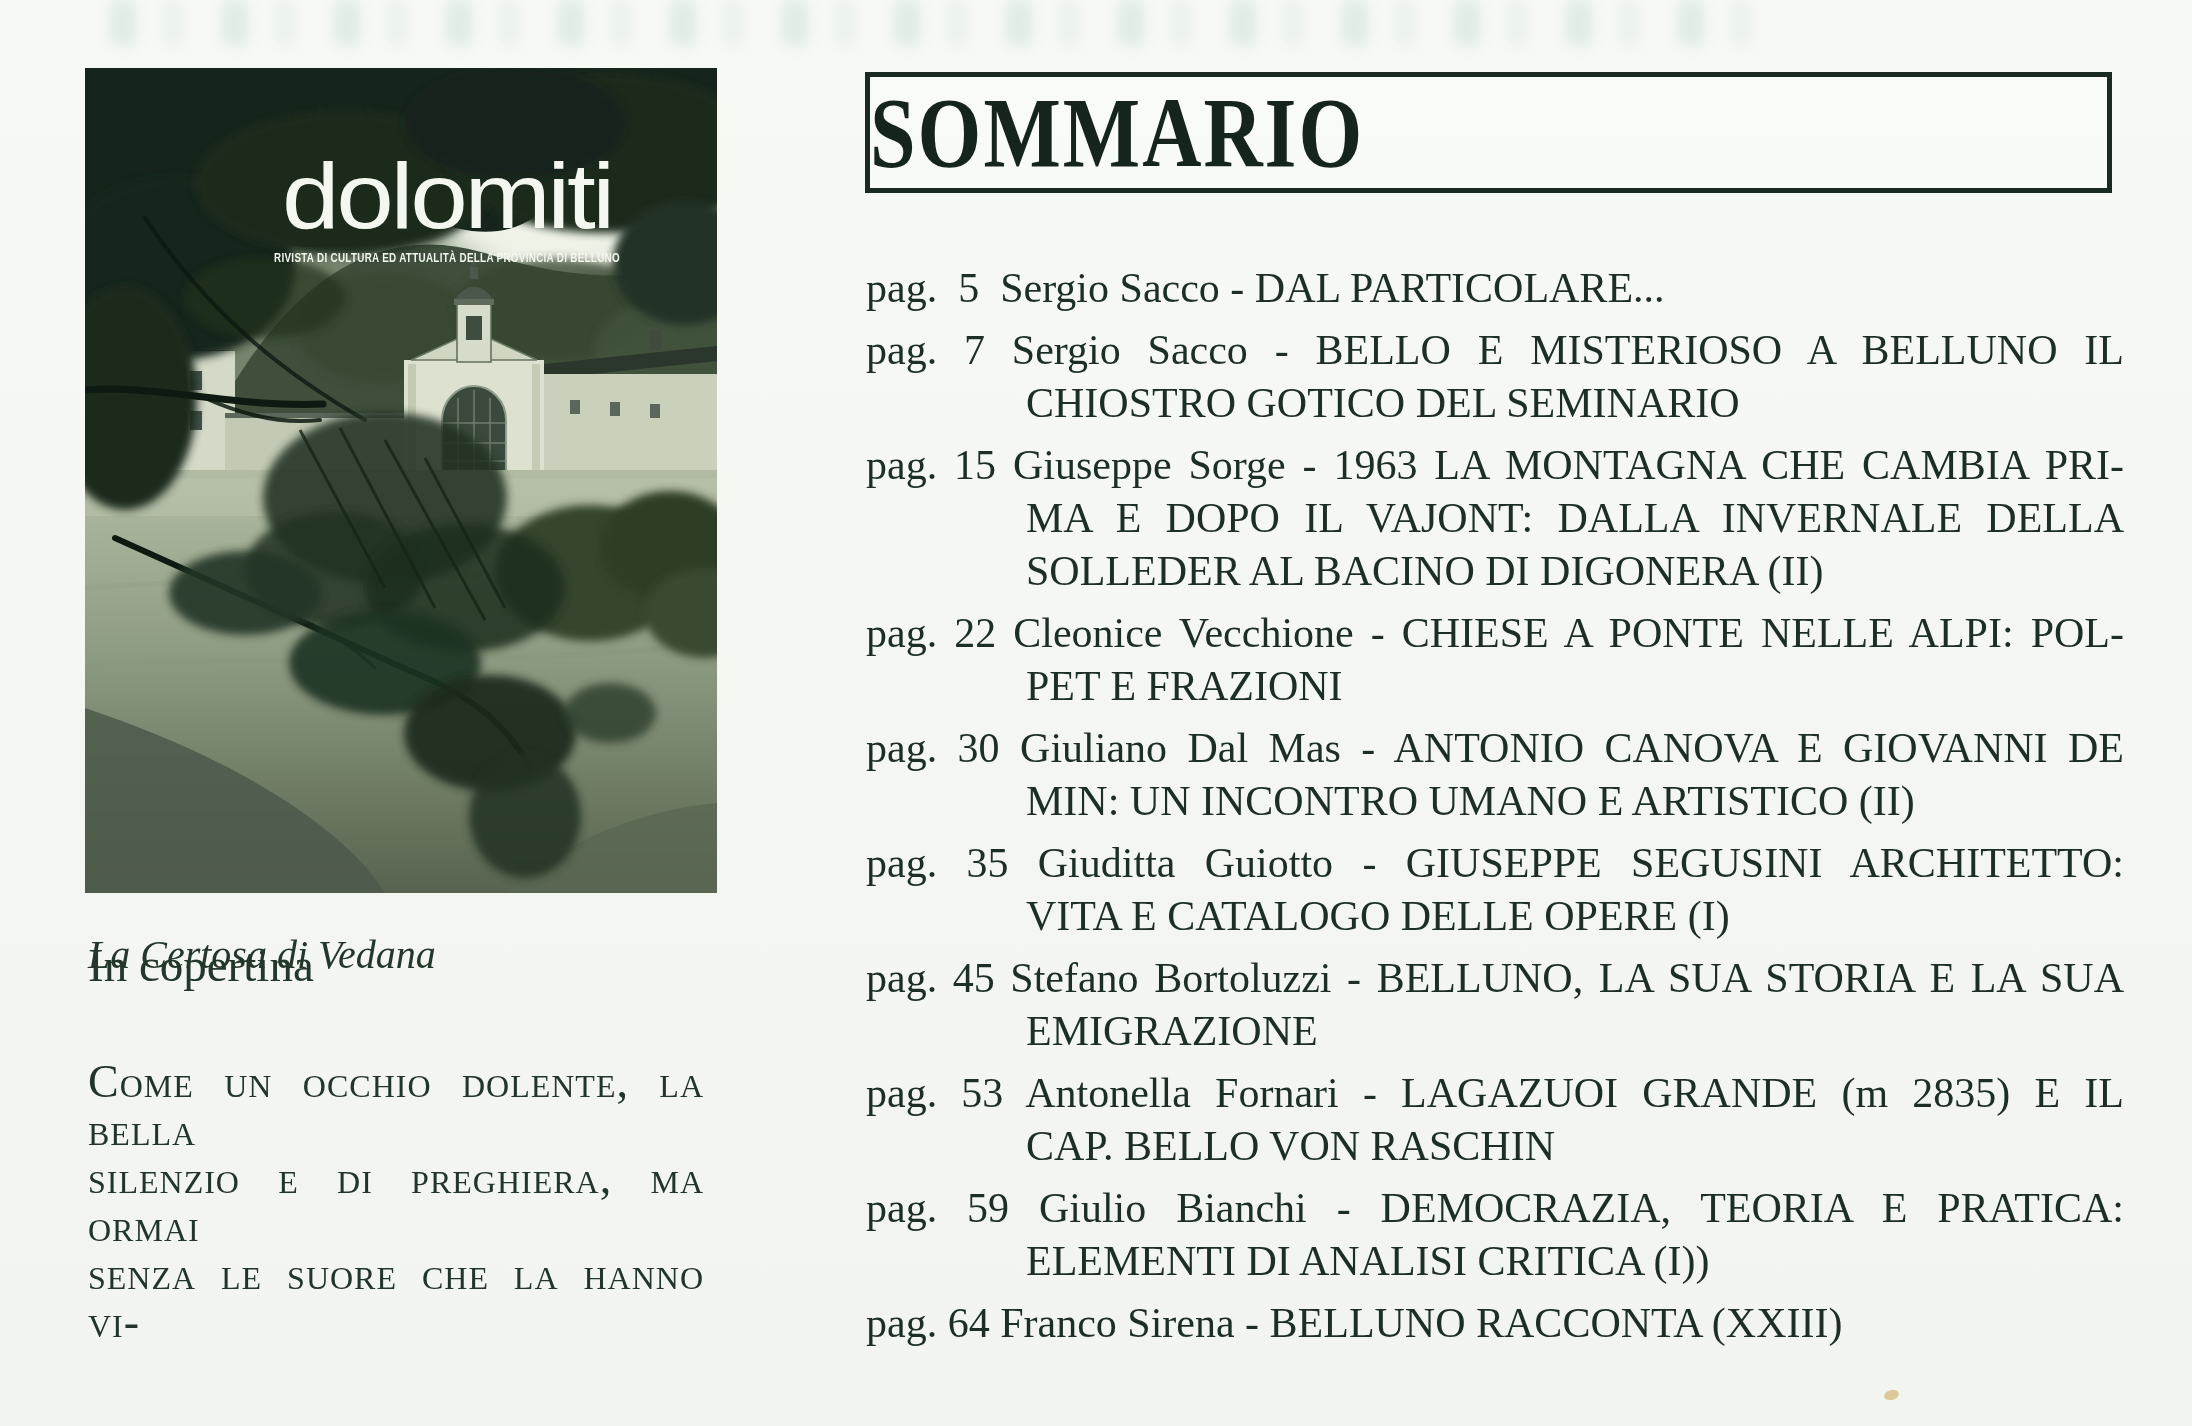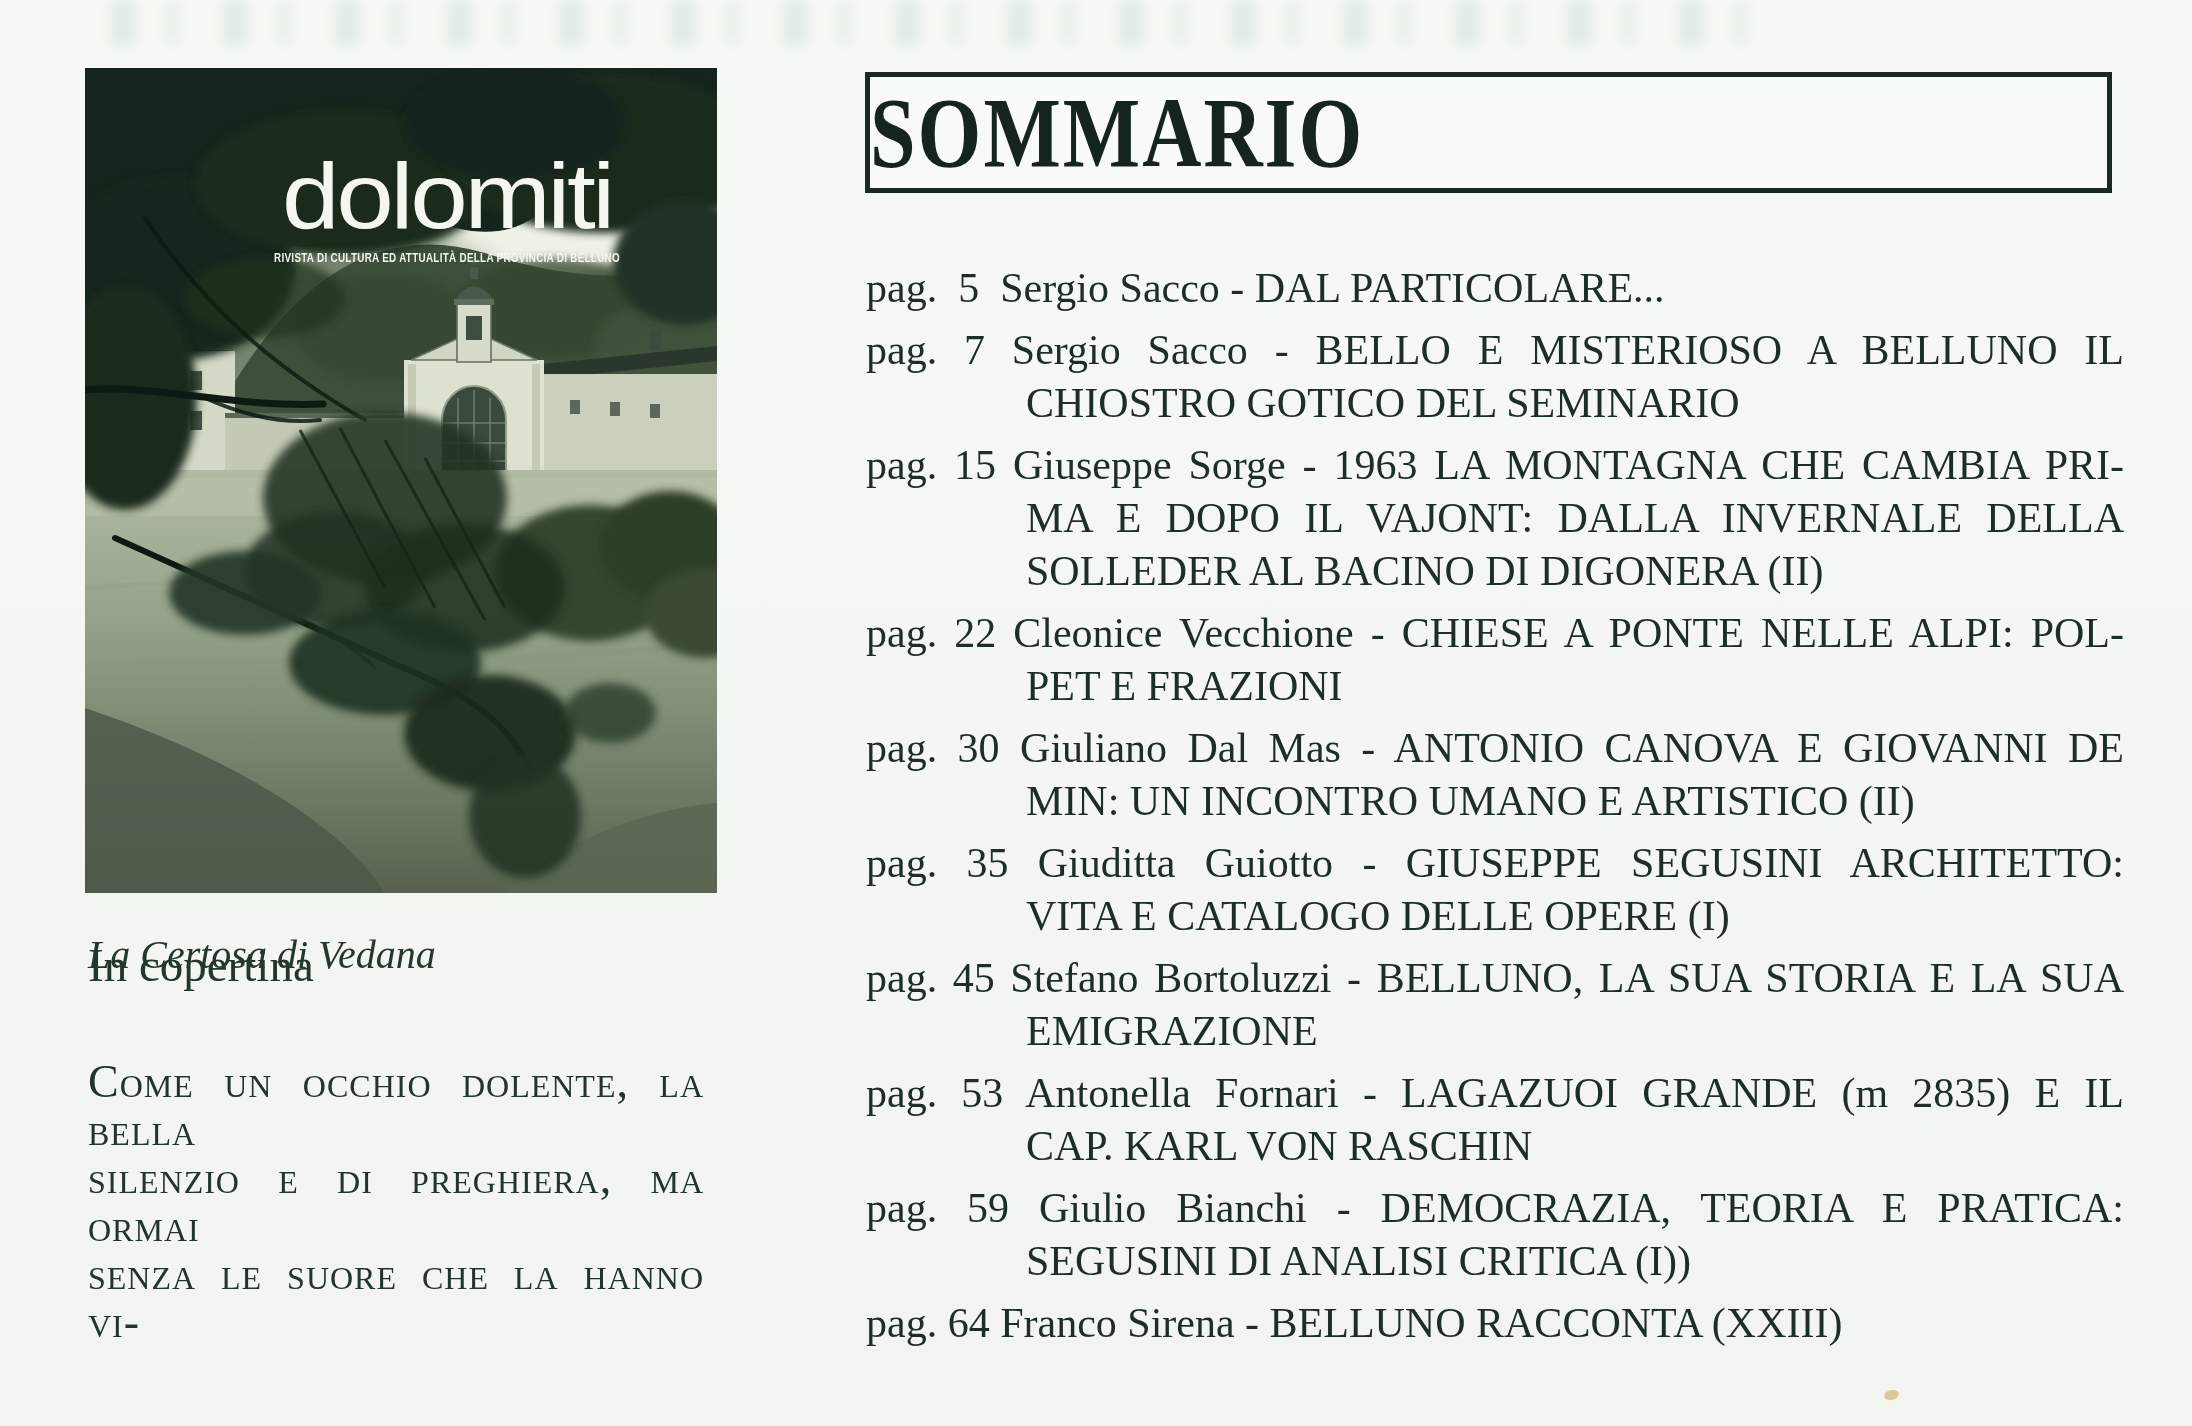--- a/index.html
+++ b/index.html
@@ -271,24 +271,24 @@
       <div class="entry">
         <div class="line just">pag. 35 Giuditta Guiotto - GIUSEPPE SEGUSINI ARCHITETTO:</div>
         <div class="line cont">VITA E CATALOGO DELLE OPERE (I)</div>
       </div>
       <div class="entry">
         <div class="line just">pag. 45 Stefano Bortoluzzi - BELLUNO, LA SUA STORIA E LA SUA</div>
         <div class="line cont">EMIGRAZIONE</div>
       </div>
       <div class="entry">
         <div class="line just">pag. 53 Antonella Fornari - LAGAZUOI GRANDE (m 2835) E IL</div>
-        <div class="line cont">CAP. KARL VON RASCHIN</div>
+        <div class="line cont">CAP. BELLO VON RASCHIN</div>
       </div>
       <div class="entry">
         <div class="line just">pag. 59 Giulio Bianchi - DEMOCRAZIA, TEORIA E PRATICA:</div>
-        <div class="line cont">SEGUSINI DI ANALISI CRITICA (I))</div>
+        <div class="line cont">ELEMENTI DI ANALISI CRITICA (I))</div>
       </div>
       <div class="entry">
         <div class="line">pag. 64 Franco Sirena - BELLUNO RACCONTA (XXIII)</div>
       </div>
     </div>
 
 </div>
 
 </body></html>

